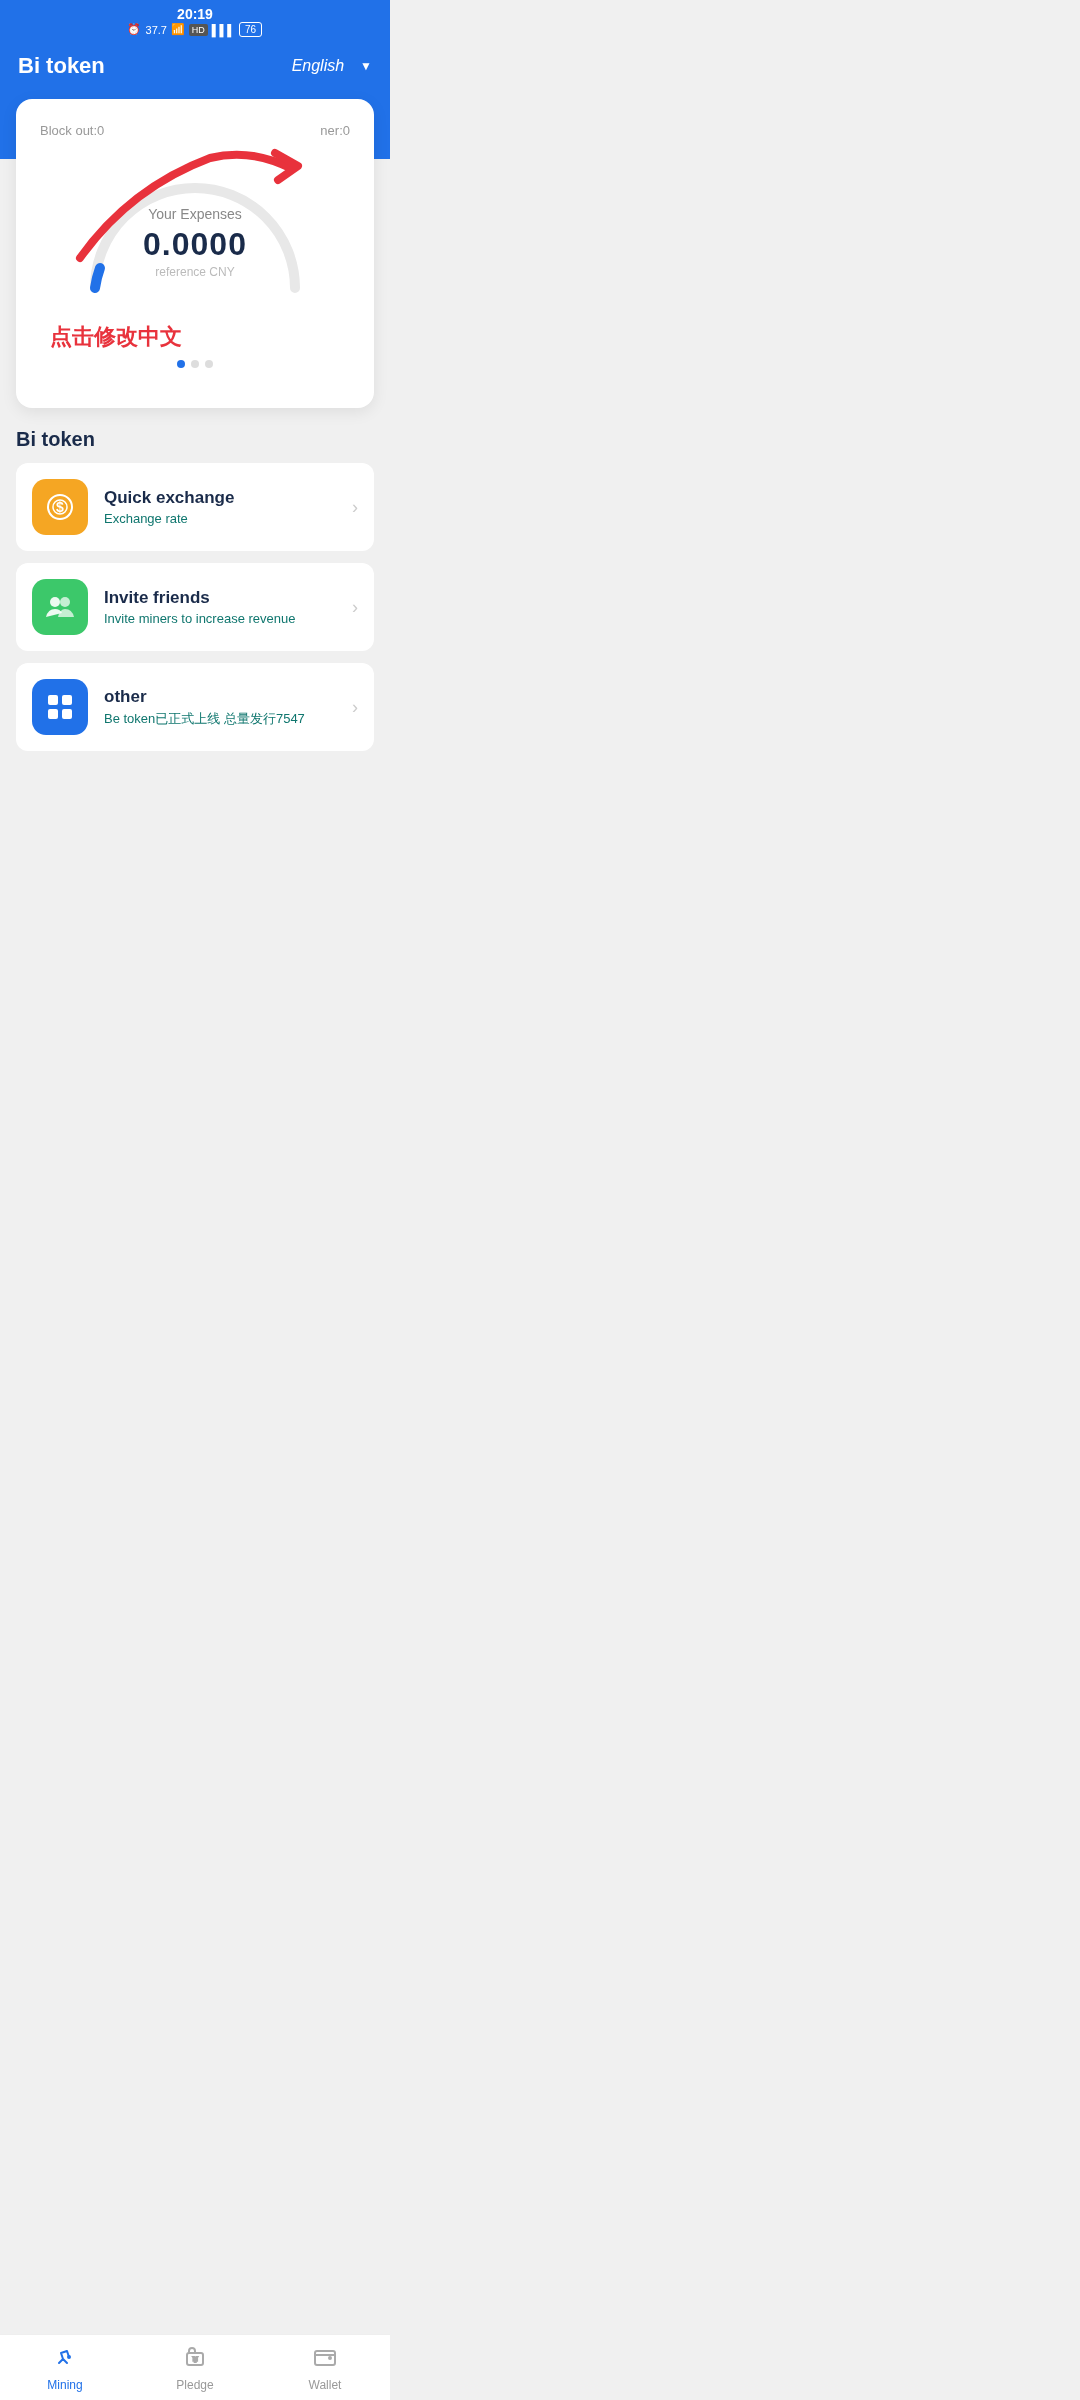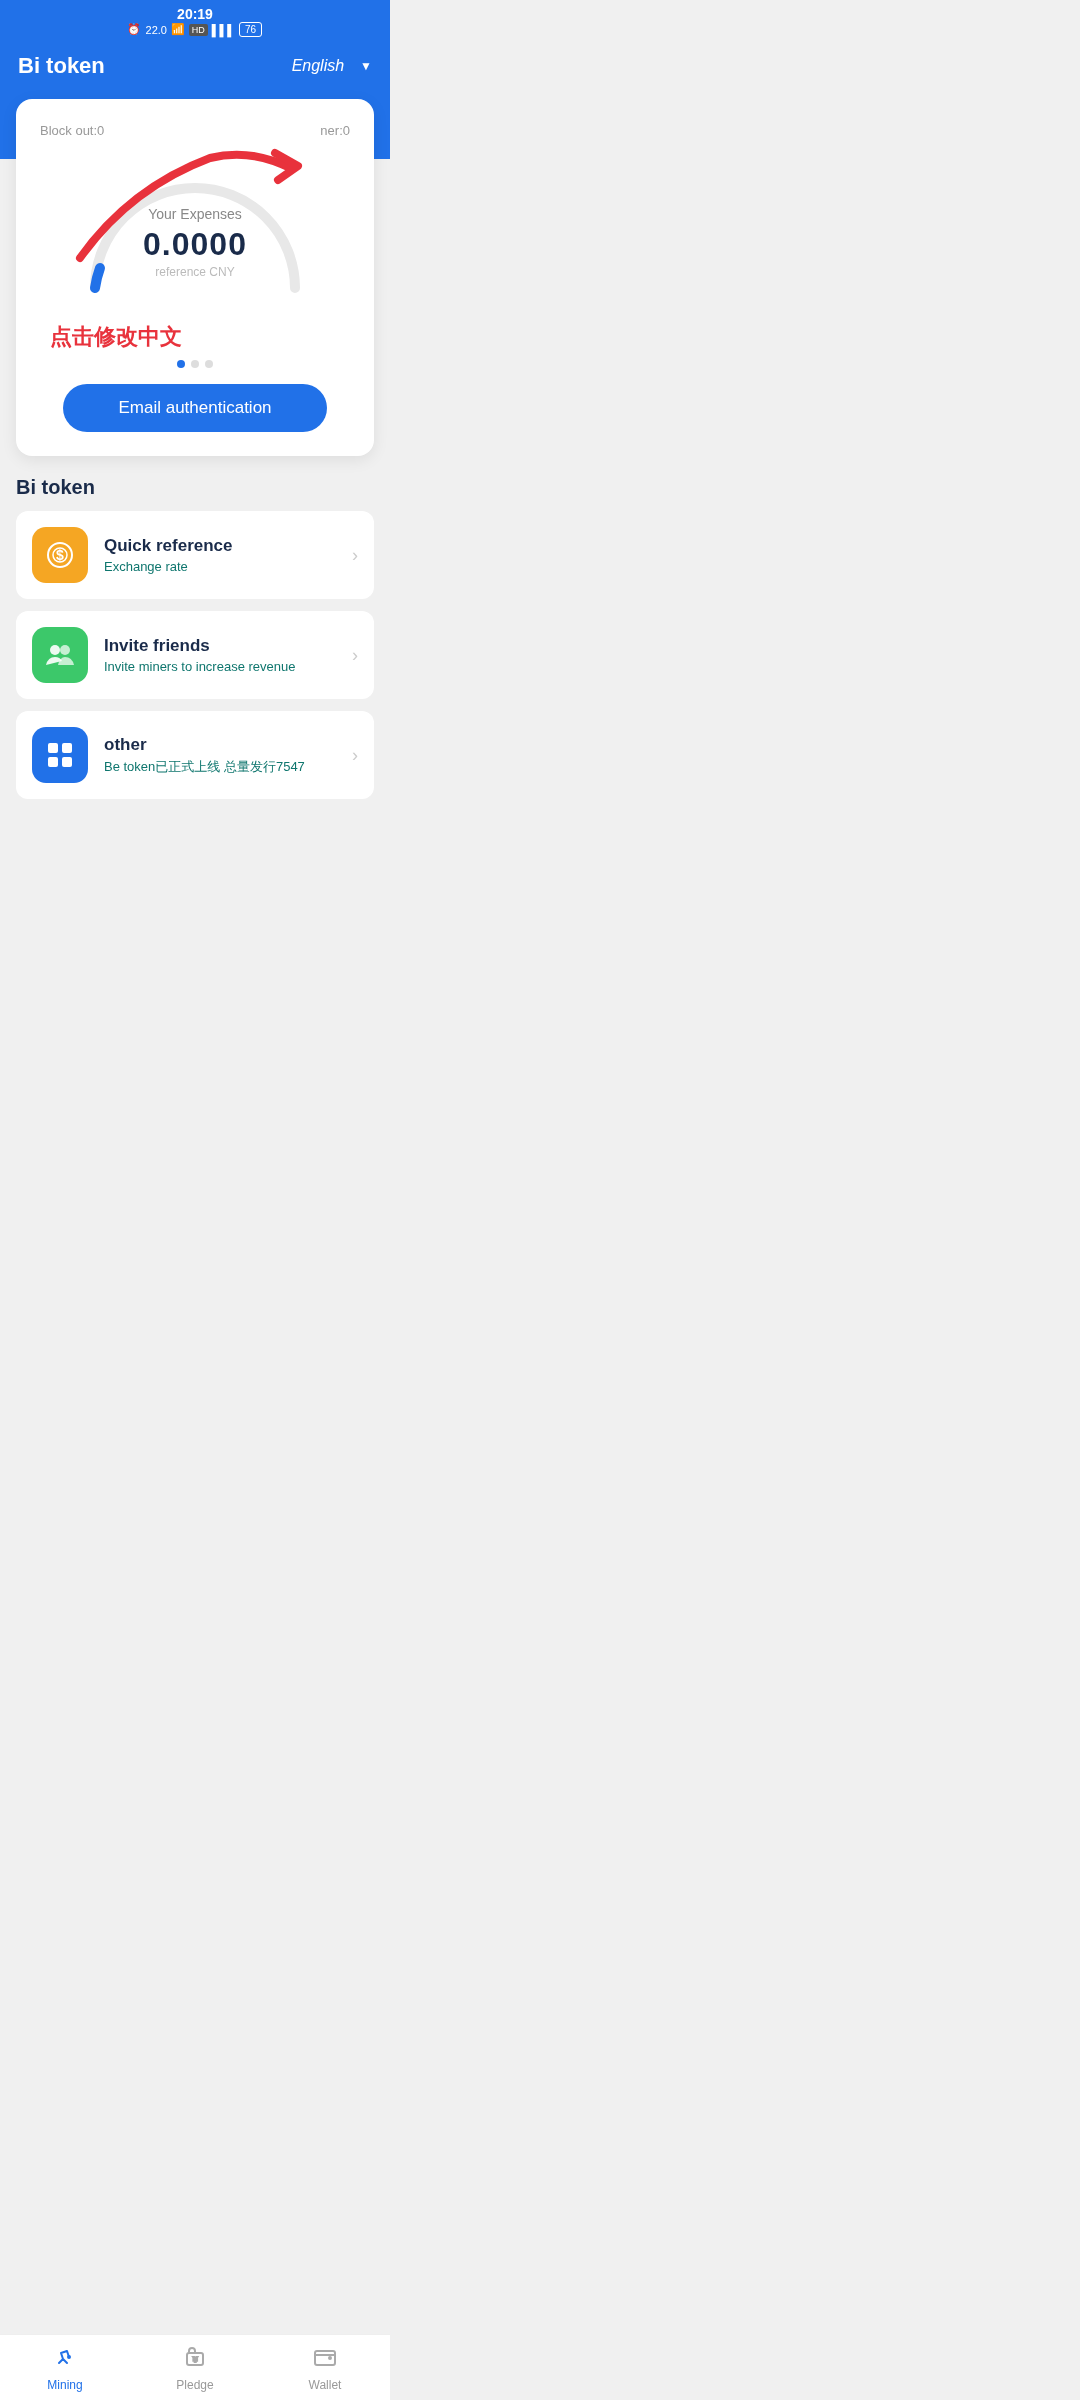--- a/index.html
+++ b/index.html
@@ -239,21 +239,21 @@
       padding-bottom: 80px;
     }
   </style>
 </head>
 <body>
 
 <div class="status-bar">
   <span class="status-time">20:19</span>
   <div class="status-icons">
     <span>⏰</span>
-    <span>22.0</span>
+    <span>37.7</span>
     <span>📶</span>
     <span style="background:#555;color:white;font-size:9px;padding:1px 3px;border-radius:2px;">HD</span>
     <span>▌▌▌</span>
     <span style="border:1.5px solid white;border-radius:3px;padding:1px 5px;font-size:10px;">76</span>
   </div>
 </div>
 
 <div class="header">
   <span class="header-title">Bi token</span>
   <div class="header-lang">
@@ -293,35 +293,34 @@
     </div>
 
     <div class="chinese-annotation">点击修改中文</div>
 
     <div class="dot-indicator">
       <div class="dot active"></div>
       <div class="dot"></div>
       <div class="dot"></div>
     </div>
 
-    <button class="email-auth-btn">Email authentication</button>
   </div>
 
   <div class="section-title">Bi token</div>
 
   <div class="list-card">
     <div class="list-icon icon-orange">
       <svg width="30" height="30" viewBox="0 0 30 30" fill="white">
         <circle cx="15" cy="15" r="12" fill="none" stroke="white" stroke-width="2"></circle>
         <circle cx="15" cy="15" r="7" fill="none" stroke="white" stroke-width="1.5"></circle>
         <text x="15" y="20" text-anchor="middle" fill="white" font-size="14" font-weight="bold">$</text>
       </svg>
     </div>
     <div class="list-content">
-      <div class="list-title">Quick reference</div>
+      <div class="list-title">Quick exchange</div>
       <div class="list-sub">Exchange rate</div>
     </div>
     <span class="list-chevron">›</span>
   </div>
 
   <div class="list-card">
     <div class="list-icon icon-green">
       <svg width="32" height="32" viewBox="0 0 32 32" fill="white">
         <circle cx="11" cy="11" r="5" fill="white" opacity="0.9"></circle>
         <circle cx="21" cy="11" r="5" fill="white" opacity="0.7"></circle>

